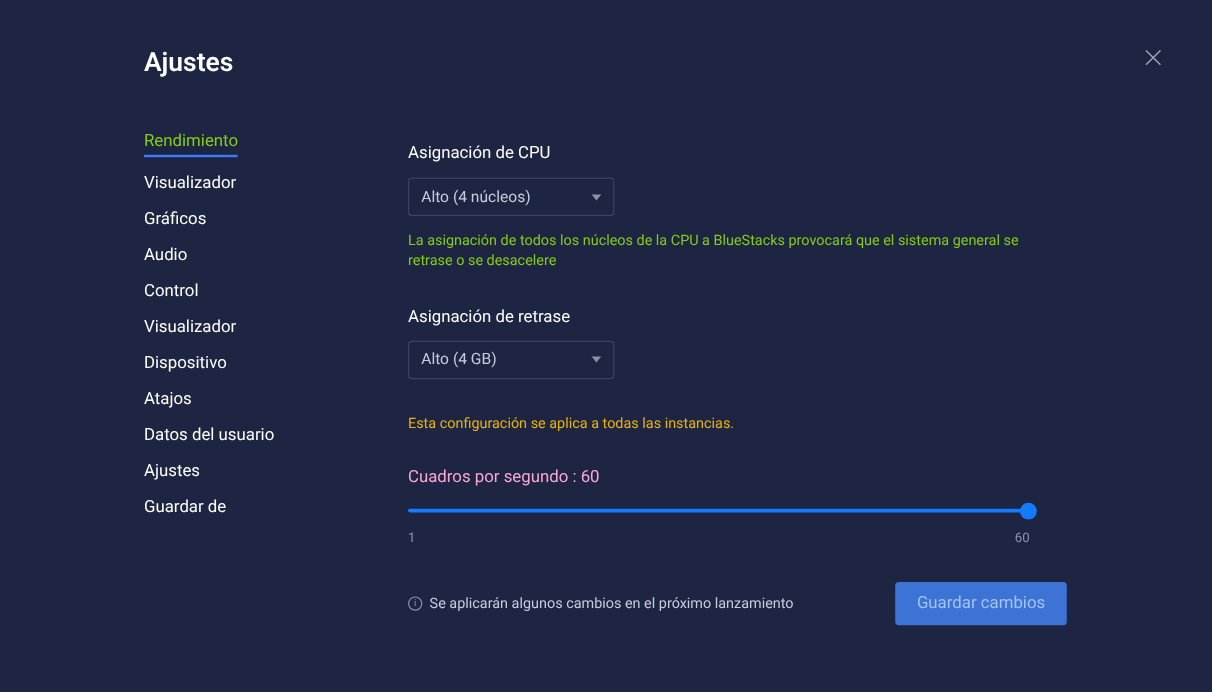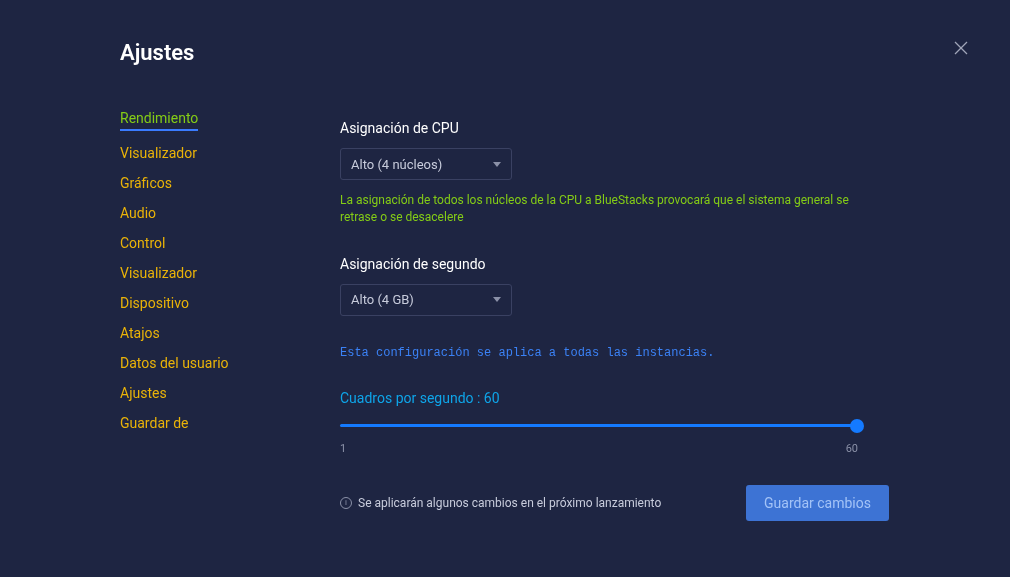--- a/index.html
+++ b/index.html
@@ -42,21 +42,21 @@
       color: #ffffff;
       margin-bottom: 45px;
     }
     .sidebar-items {
       display: flex;
       flex-direction: column;
       gap: 14px;
     }
     .sidebar-item {
       font-size: 14px;
-      color: #eab308;
+      color: #ffffff;
       cursor: pointer;
       display: inline-block;
       width: fit-content;
     }
     .sidebar-item.active {
       color: #84cc16;
       border-bottom: 2px solid #3a7bff;
       padding-bottom: 3px;
     }
     .content {
@@ -69,24 +69,23 @@
     .section-label {
       font-size: 14px;
       color: #ffffff;
       margin-bottom: 12px;
       display: flex;
       align-items: center;
       gap: 8px;
     }
     .sublabel {
       font-size: 12px;
-      color: #3b82f6;
+      color: #eab308;
       margin-top: 4px;
       margin-bottom: 12px;
-      font-family: Liberation Mono, monospace;
     }
     .dropdown {
       width: 172px;
       height: 32px;
       background: transparent;
       border: 1px solid #3a4162;
       border-radius: 3px;
       display: flex;
       align-items: center;
       justify-content: space-between;
@@ -118,21 +117,21 @@
       align-items: center;
       justify-content: center;
       font-size: 9px;
       color: #8b91a8;
     }
     .slider-section {
       margin-bottom: 30px;
     }
     .slider-label {
       font-size: 14px;
-      color: #0ea5e9;
+      color: #f9a8d4;
       margin-bottom: 12px;
     }
     .slider-container {
       position: relative;
       width: 518px;
       height: 16px;
     }
     .slider-track {
       position: absolute;
       top: 6px;
@@ -226,21 +225,21 @@
     <div class="section">
       <div class="section-label">Asignación de CPU</div>
       <div class="dropdown">
         <span>Alto (4 núcleos)</span>
         <span class="chevron"></span>
       </div>
       <div class="warning-text">La asignación de todos los núcleos de la CPU a BlueStacks provocará que el sistema general se retrase o se desacelere</div>
     </div>
 
     <div class="section">
-      <div class="section-label">Asignación de segundo</div>
+      <div class="section-label">Asignación de retrase</div>
       <div class="dropdown">
         <span>Alto (4 GB)</span>
         <span class="chevron"></span>
       </div>
     </div>
 
     <div class="section">
       <div class="sublabel">Esta configuración se aplica a todas las instancias.</div>
     </div>
 

